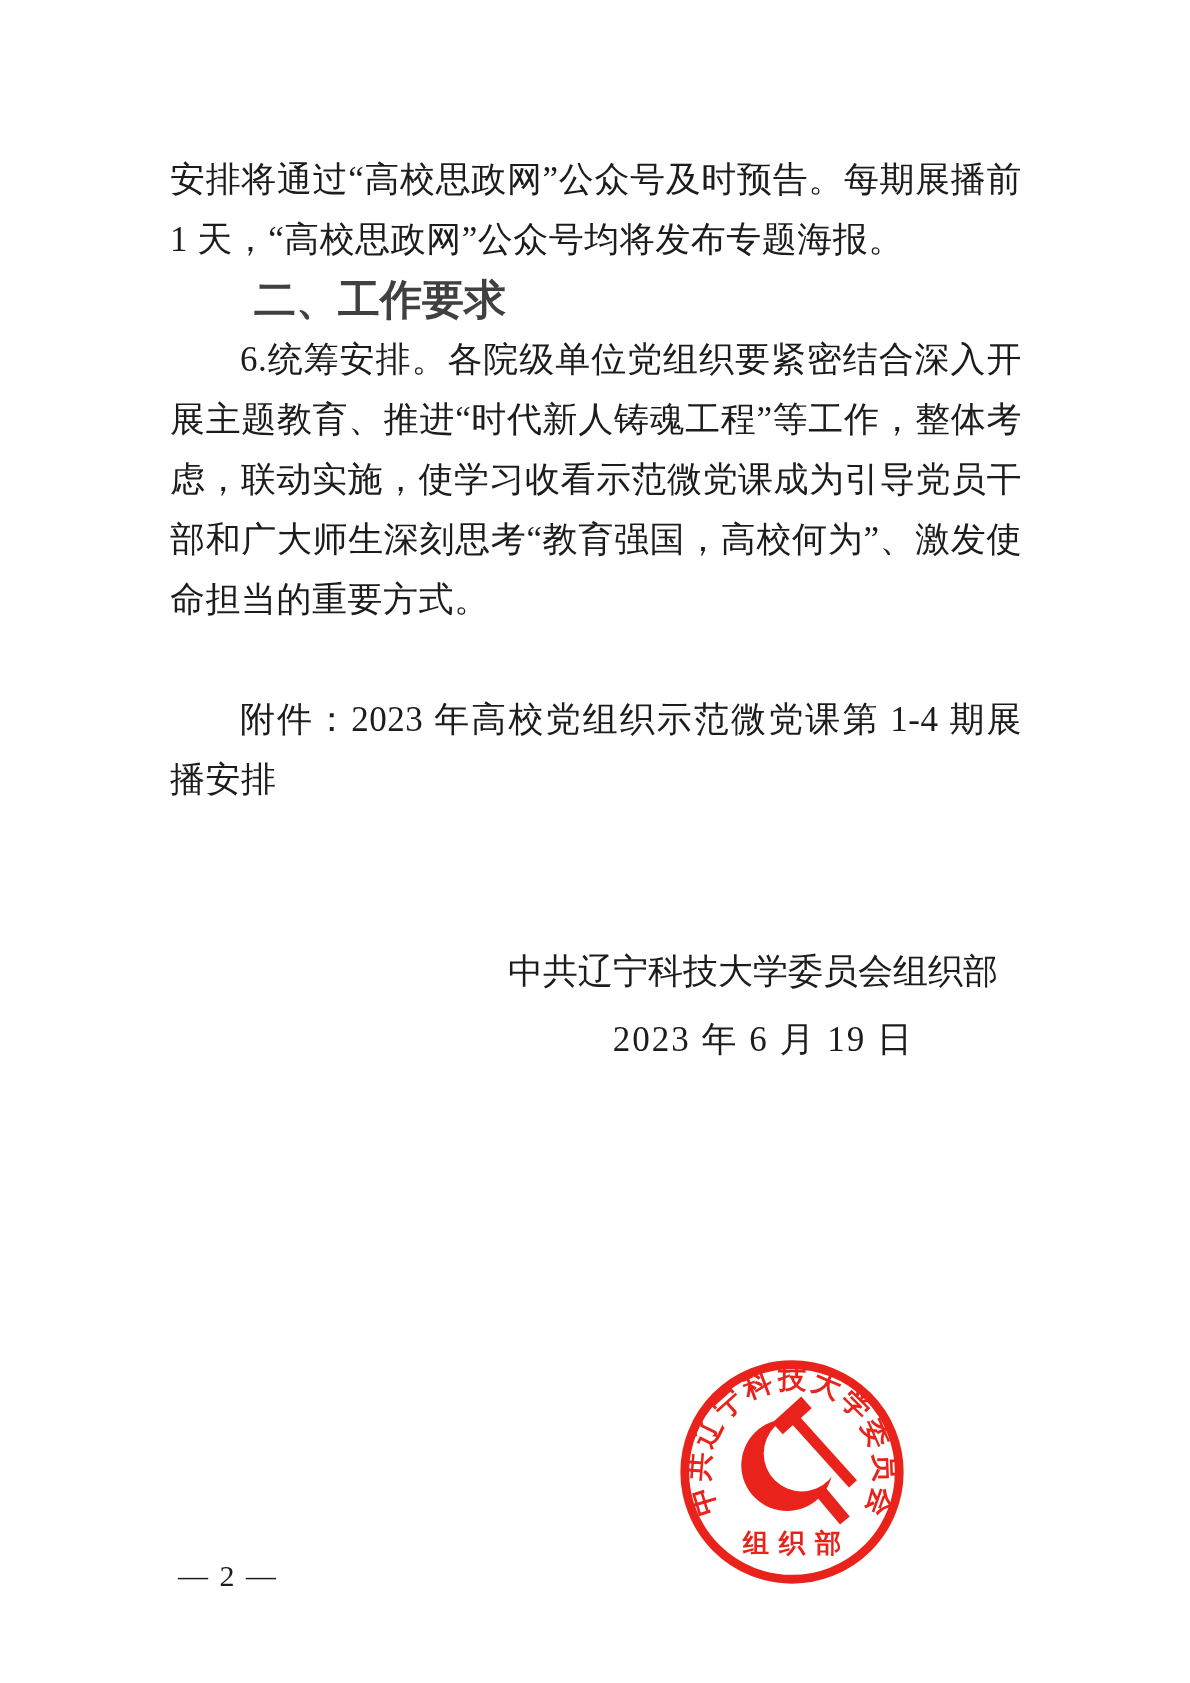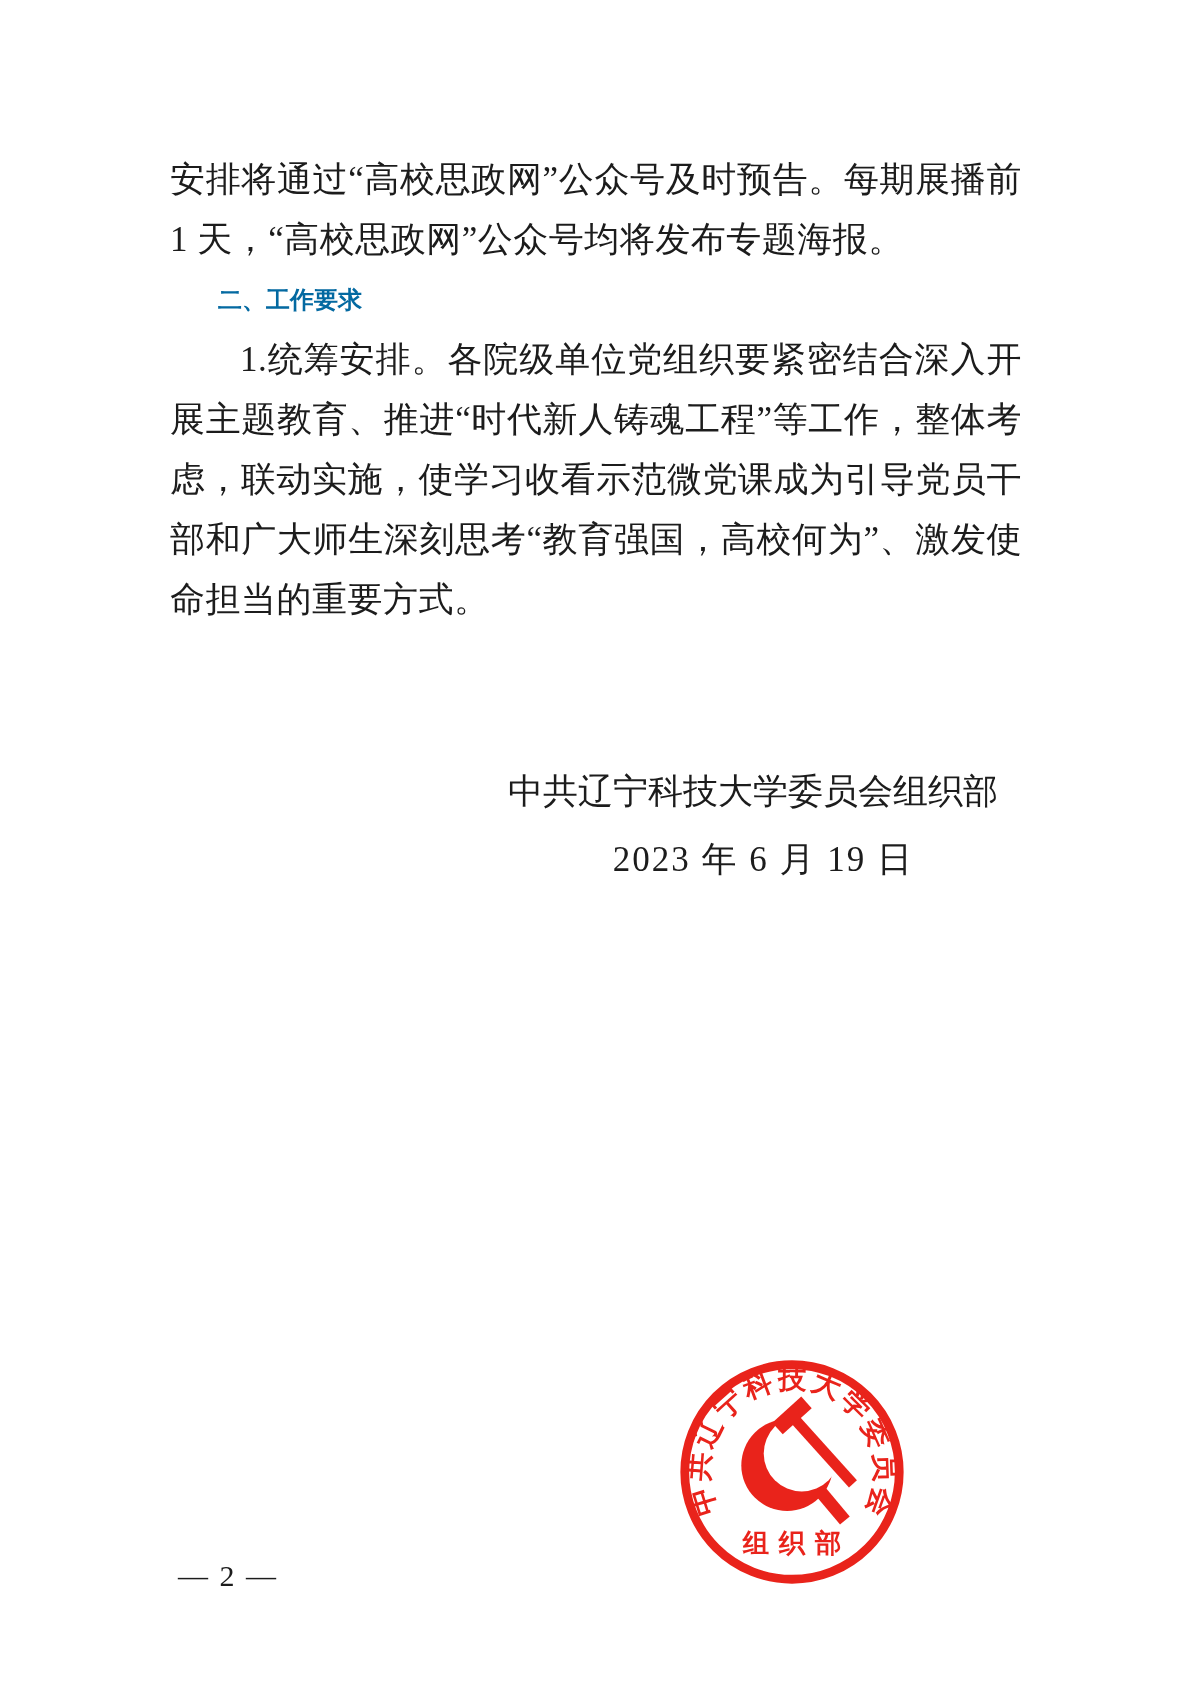--- a/index.html
+++ b/index.html
@@ -28,24 +28,24 @@
     font-size: 35px;
     line-height: 60px;
     text-align: justify;
     letter-spacing: 0.5px;
   }
   .indent { text-indent: 2em; }
   .heading {
     margin: 0;
     font-family: "Liberation Sans", "DejaVu Sans", sans-serif;
     font-weight: bold;
-    font-size: 24px;
+    font-size: 42px;
     line-height: 60px;
     text-indent: 2em;
-    color: #0369a1;
+    color: #404040;
   }
   .attachment { margin-top: 60px; }
   .signature {
     margin: 132px 0 0 0;
     font-size: 35px;
     line-height: 60px;
     text-align: right;
     padding-right: 24px;
   }
   .dateline {
@@ -90,21 +90,22 @@
   }
 </style>
 </head>
 <body>
 
 <div class="page">
 
   <div class="content">
     <p class="body-text">安排将通过“高校思政网”公众号及时预告。每期展播前 1 天，“高校思政网”公众号均将发布专题海报。</p>
     <h2 class="heading">二、工作要求</h2>
-    <p class="body-text indent">1.统筹安排。各院级单位党组织要紧密结合深入开展主题教育、推进“时代新人铸魂工程”等工作，整体考虑，联动实施，使学习收看示范微党课成为引导党员干部和广大师生深刻思考“教育强国，高校何为”、激发使命担当的重要方式。</p>
+    <p class="body-text indent">6.统筹安排。各院级单位党组织要紧密结合深入开展主题教育、推进“时代新人铸魂工程”等工作，整体考虑，联动实施，使学习收看示范微党课成为引导党员干部和广大师生深刻思考“教育强国，高校何为”、激发使命担当的重要方式。</p>
+    <p class="body-text indent attachment">附件：2023 年高校党组织示范微党课第 1-4 期展播安排</p>
     <p class="signature">中共辽宁科技大学委员会组织部</p>
     <p class="dateline">2023 年 6 月 19 日</p>
   </div>
 
   <div class="page-number">— 2 —</div>
 
   <div class="seal">
     <svg viewBox="0 0 240 240" xmlns="http://www.w3.org/2000/svg">
       <defs>
         <path id="sealTextArc" d="M 45.5 163 A 86 86 0 1 1 194.5 163" fill="none"></path>

